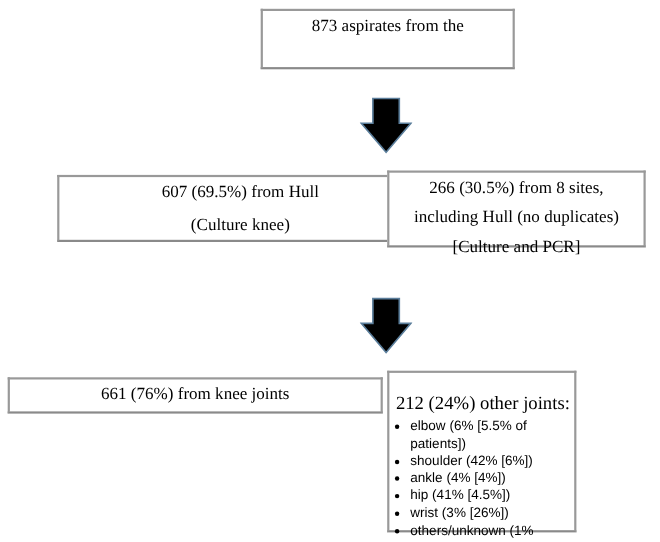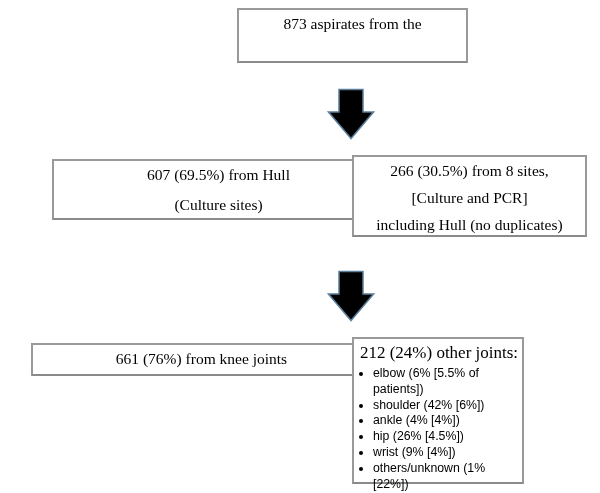--- a/index.html
+++ b/index.html
@@ -31,26 +31,26 @@
     flex-direction: column;
     justify-content: space-between;
     height: 100%;
   }
   .fbox .line {
     display: block;
     white-space: nowrap;
   }
   .box-top    { left: 237px; top: 8px;   width: 231px; height: 55px; }
   .box-midl   { left: 16px;  top: 159px; width: 333px; height: 61px; margin-left: 36px; }
-  .box-midr   { left: 352px; top: 155px; width: 235px; height: 82px; }
-  .box-botl   { left: 7px;   top: 343px; width: 341px; height: 33px; margin-left: 24px; }
+  .box-midr   { left: 352px; top: 155px; width: 235px; height: 70px; }
+  .box-botl   { left: 7px;   top: 343px; width: 341px; height: 33px; }
   .box-botr   {
     left: 352px; top: 337px; width: 172px; height: 147px;
     text-align: left;
-    padding: 2px 3px 0 5px;
+    padding: 16px 3px 0 5px;
   }
   .box-botr .heading {
     display: block;
     text-align: center;
     font-size: 17px;
     line-height: 24px;
     white-space: nowrap;
   }
   .box-botr ul {
     margin: 1px 0 0 0;
@@ -83,47 +83,47 @@
     </div>
   </div>
 
   <svg class="arrow arrow-1" viewBox="0 0 48 52">
     <polygon points="12,1.5 36,1.5 36,24 46.5,24 24,50.5 1.5,24 12,24" fill="#000000" stroke="#5b7e9b" stroke-width="1.5" stroke-linejoin="miter"></polygon>
   </svg>
 
   <div class="fbox box-midl">
     <div class="vcenter">
       <span class="line">607 (69.5%) from Hull</span>
-      <span class="line">(Culture sites)</span>
+      <span class="line">(Culture knee)</span>
     </div>
   </div>
 
   <div class="fbox box-midr">
     <div class="vcenter">
       <span class="line">266 (30.5%) from 8 sites,</span>
+      <span class="line">including Hull (no duplicates)</span>
       <span class="line">[Culture and PCR]</span>
-      <span class="line">including Hull (no duplicates)</span>
     </div>
   </div>
 
   <svg class="arrow arrow-2" viewBox="0 0 48 52">
     <polygon points="12,1.5 36,1.5 36,24 46.5,24 24,50.5 1.5,24 12,24" fill="#000000" stroke="#5b7e9b" stroke-width="1.5" stroke-linejoin="miter"></polygon>
   </svg>
 
   <div class="fbox box-botl">
     <div class="vcenter">
       <span class="line">661 (76%) from knee joints</span>
     </div>
   </div>
 
   <div class="fbox box-botr">
     <span class="heading">212 (24%) other joints:</span>
     <ul>
       <li>elbow (6% [5.5% of patients])</li>
       <li>shoulder (42% [6%])</li>
       <li>ankle (4% [4%])</li>
-      <li>hip (26% [4.5%])</li>
-      <li>wrist (9% [4%])</li>
+      <li>hip (41% [4.5%])</li>
+      <li>wrist (3% [26%])</li>
       <li>others/unknown (1% [22%])</li>
     </ul>
   </div>
 
 </div>
 
 </body></html>

